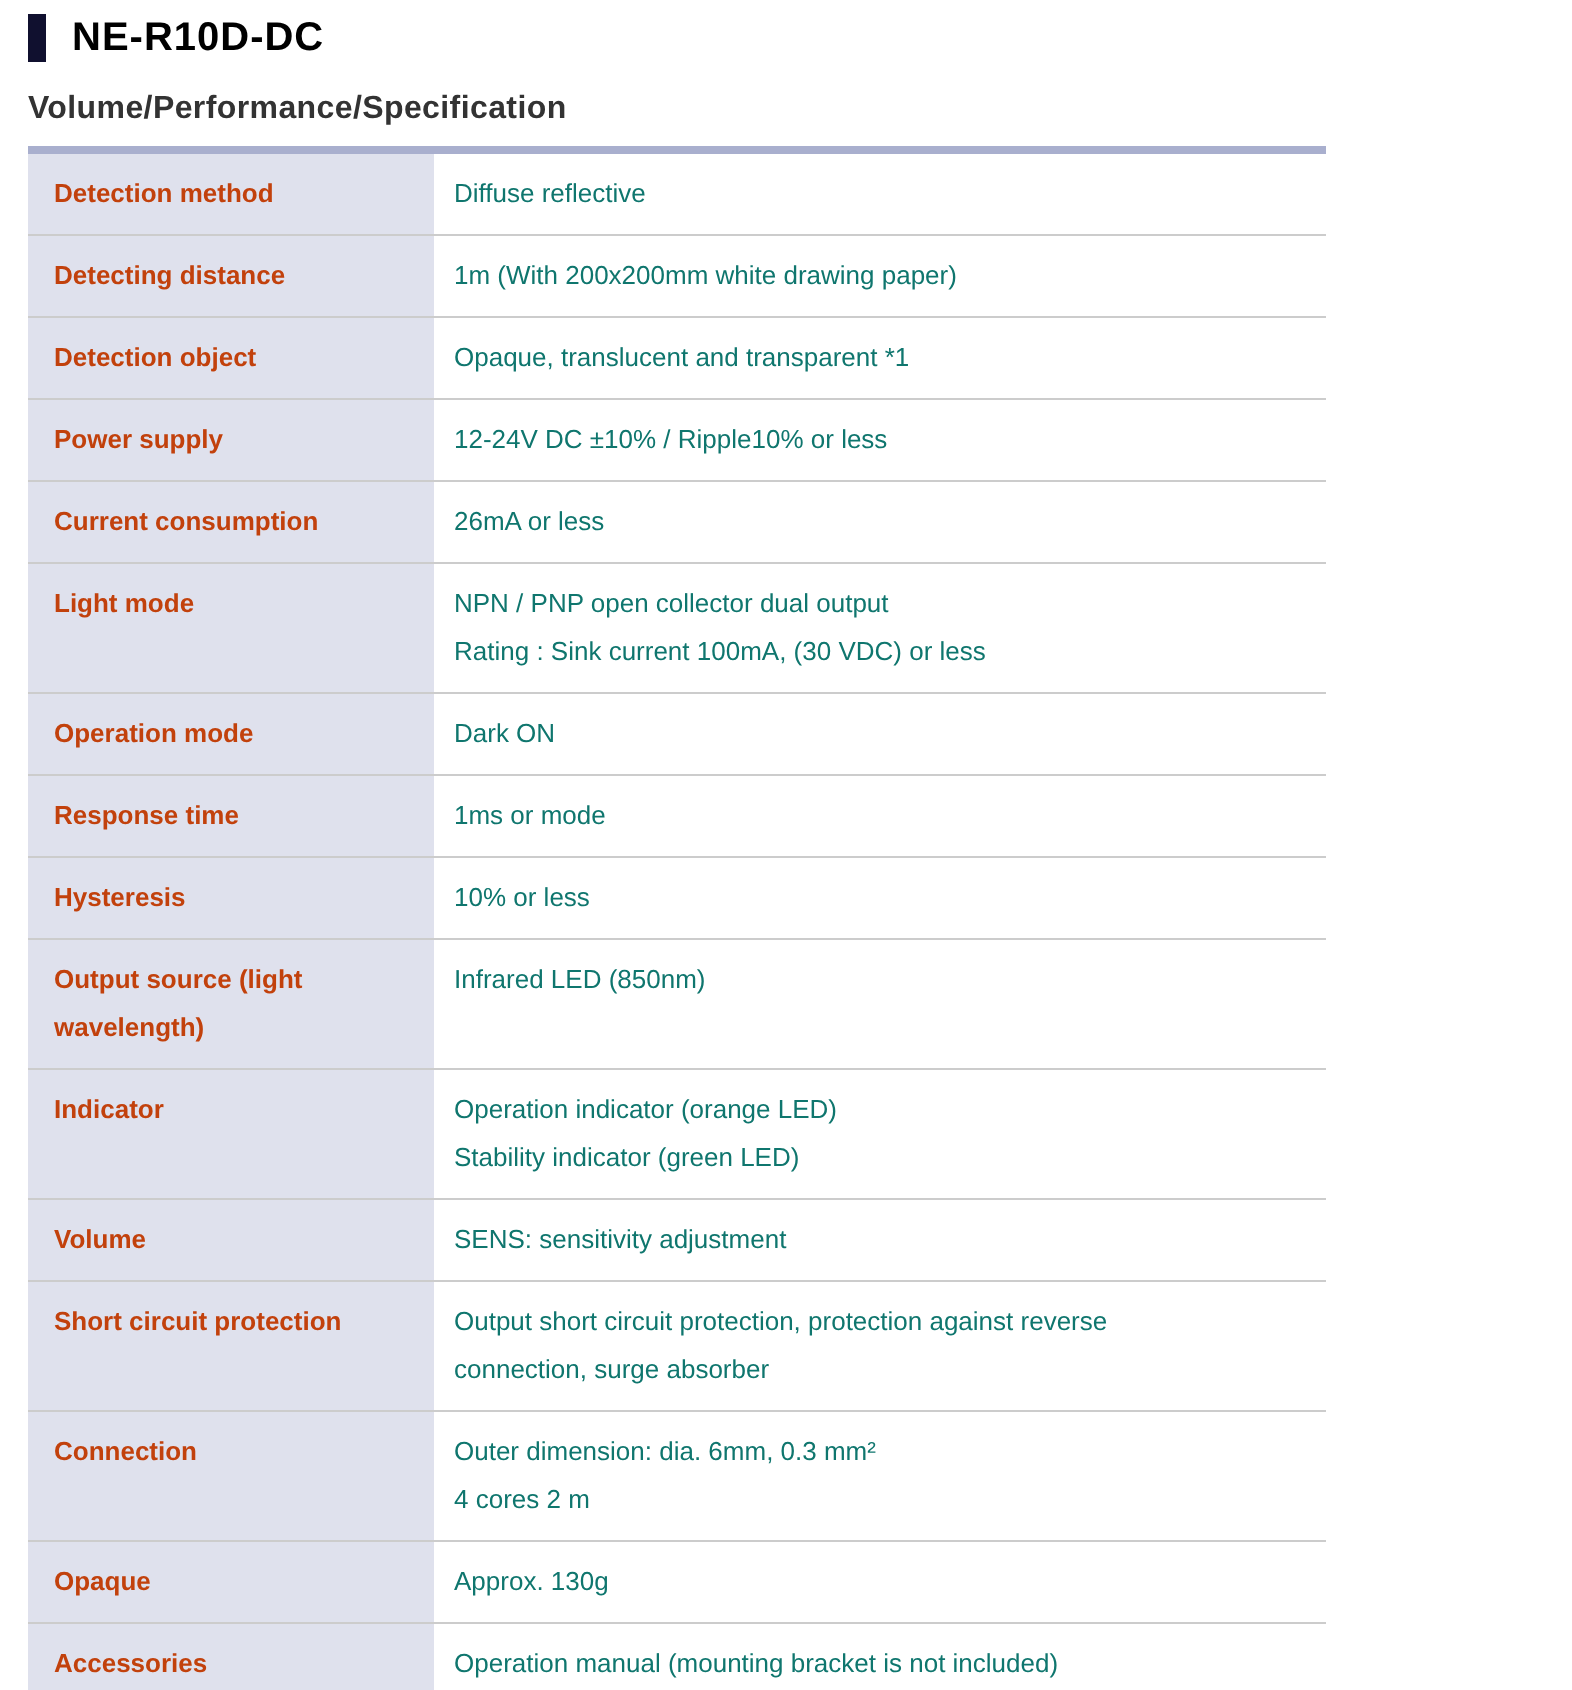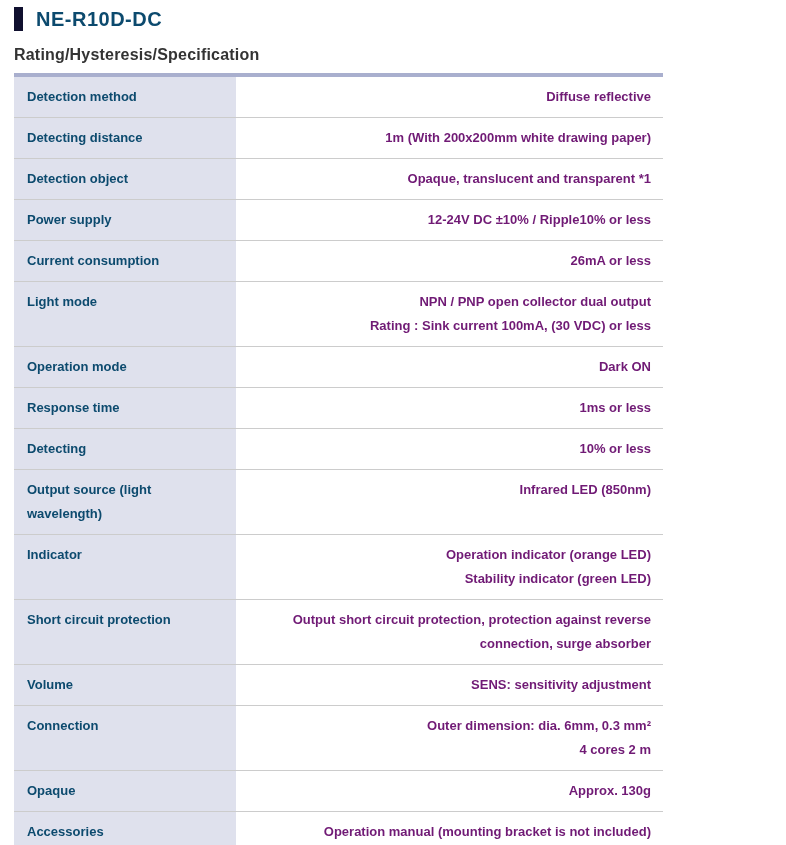--- a/index.html
+++ b/index.html
@@ -25,21 +25,21 @@
   .title-marker {
     width: 9px;
     height: 24px;
     background: #10102f;
     margin-right: 13px;
     flex: 0 0 auto;
   }
   .product-title {
     font-size: 20px;
     font-weight: bold;
-    color: #0c4a6e;
+    color: #000000;
     margin: 0;
     letter-spacing: 0.5px;
     line-height: 28px;
   }
   .section-heading {
     font-size: 16px;
     font-weight: bold;
     color: #333333;
     margin: 12px 0 9px 0;
     line-height: 19px;
@@ -55,44 +55,43 @@
   .spec-table td {
     font-size: 13px;
     line-height: 24px;
     border-bottom: 1px solid #cccccc;
     vertical-align: top;
     text-align: left;
     white-space: pre-line;
     box-sizing: border-box;
   }
   .spec-table th {
-    width: 222px;
+    width: 203px;
     background: #dfe1ed;
     padding: 8px 12px 8px 13px;
-    color: #0c4a6e;
+    color: #c2410c;
     font-weight: bold;
   }
   .spec-table td {
     padding: 8px 12px 8px 10px;
-    color: #701a75;
-    font-weight: bold;
-    text-align: right;
+    color: #0f766e;
+    font-weight: normal;
   }
 </style>
 </head>
 <body>
 
 <div class="page">
 
   <div class="title-row">
     <span class="title-marker"></span>
     <h1 class="product-title">NE-R10D-DC</h1>
   </div>
 
-  <h2 class="section-heading">Rating/Hysteresis/Specification</h2>
+  <h2 class="section-heading">Volume/Performance/Specification</h2>
 
   <table class="spec-table">
     <tbody>
       <tr>
         <th>Detection method</th>
         <td>Diffuse reflective</td>
       </tr>
       <tr>
         <th>Detecting distance</th>
         <td>1m (With 200x200mm white drawing paper)</td>
@@ -113,44 +112,44 @@
         <th>Light mode</th>
         <td>NPN / PNP open collector dual output
 Rating : Sink current 100mA, (30 VDC) or less</td>
       </tr>
       <tr>
         <th>Operation mode</th>
         <td>Dark ON</td>
       </tr>
       <tr>
         <th>Response time</th>
-        <td>1ms or less</td>
+        <td>1ms or mode</td>
       </tr>
       <tr>
-        <th>Detecting</th>
+        <th>Hysteresis</th>
         <td>10% or less</td>
       </tr>
       <tr>
         <th>Output source (light
 wavelength)</th>
         <td>Infrared LED (850nm)</td>
       </tr>
       <tr>
         <th>Indicator</th>
         <td>Operation indicator (orange LED)
 Stability indicator (green LED)</td>
       </tr>
       <tr>
+        <th>Volume</th>
+        <td>SENS: sensitivity adjustment</td>
+      </tr>
+      <tr>
         <th>Short circuit protection</th>
         <td>Output short circuit protection, protection against reverse
 connection, surge absorber</td>
-      </tr>
-      <tr>
-        <th>Volume</th>
-        <td>SENS: sensitivity adjustment</td>
       </tr>
       <tr>
         <th>Connection</th>
         <td>Outer dimension: dia. 6mm, 0.3 mm²
 4 cores 2 m</td>
       </tr>
       <tr>
         <th>Opaque</th>
         <td>Approx. 130g</td>
       </tr>

